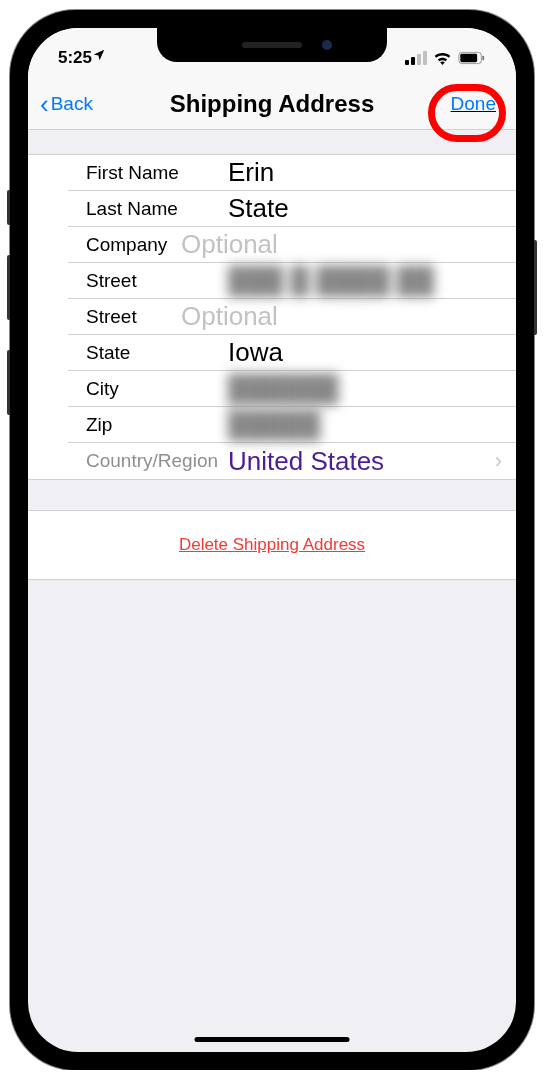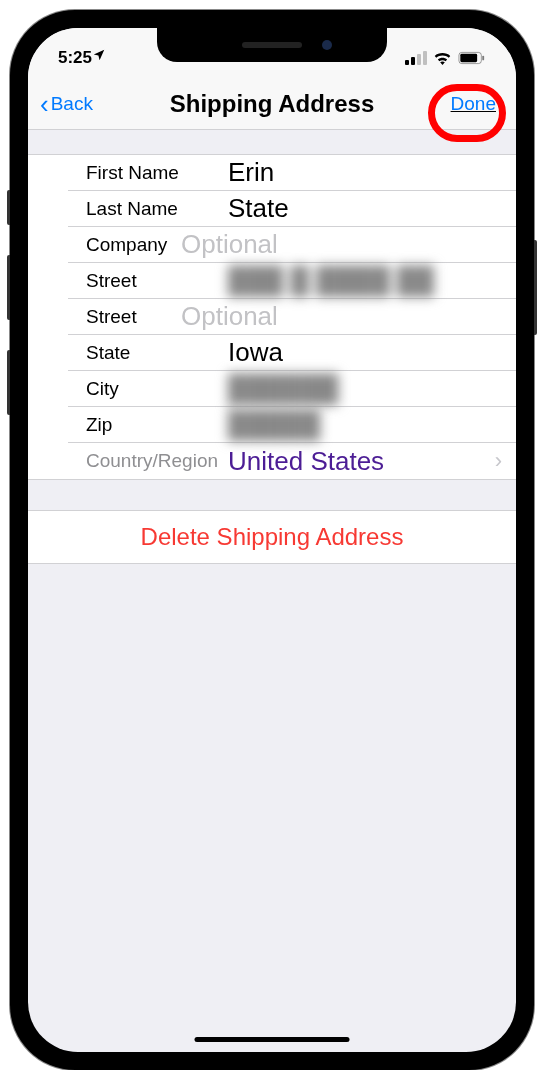--- a/index.html
+++ b/index.html
@@ -226,27 +226,28 @@
       font-weight: 300;
     }
 
     .delete-group {
       background: #fff;
       border-top: 1px solid #d1d1d4;
       border-bottom: 1px solid #d1d1d4;
       margin-top: 30px;
     }
     .delete-row {
-      height: 52px;
+      height: 68px;
       display: flex;
       align-items: center;
       justify-content: center;
       color: #f73933;
-      font-size: 24px;
+      font-size: 17px;
       cursor: pointer;
+      text-decoration: underline;
     }
 
     .home-indicator {
       position: absolute;
       bottom: 10px;
       left: 50%;
       transform: translateX(-50%);
       width: 155px;
       height: 5px;
       background: #000;

